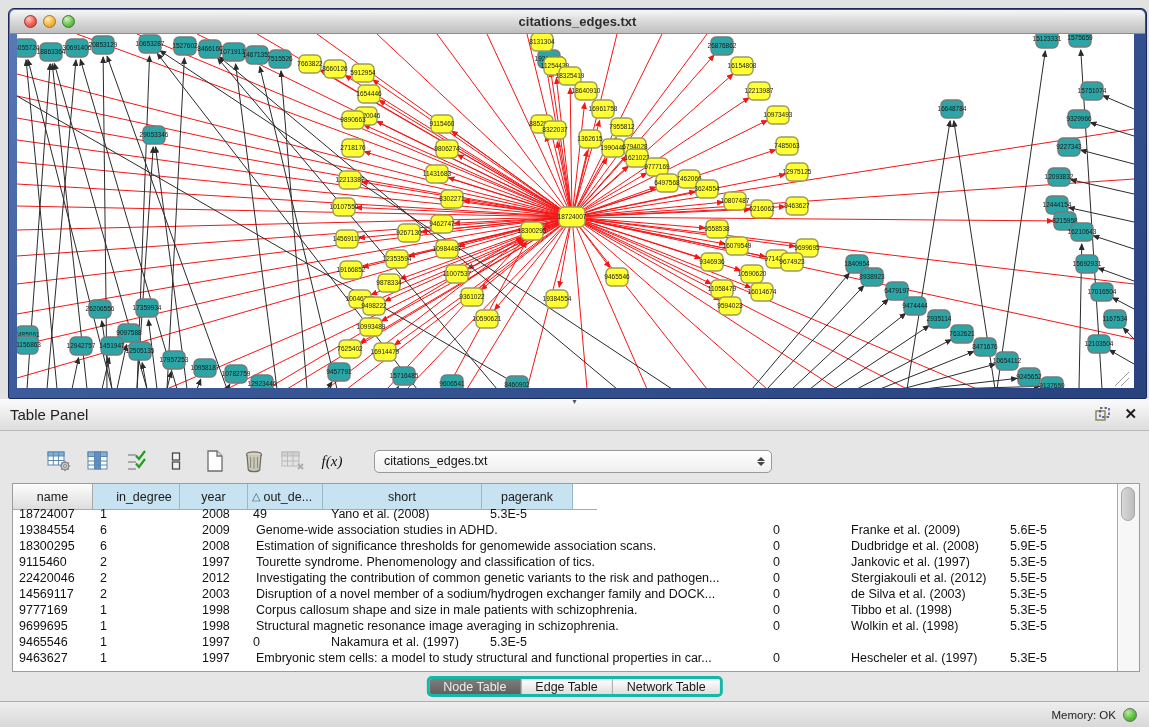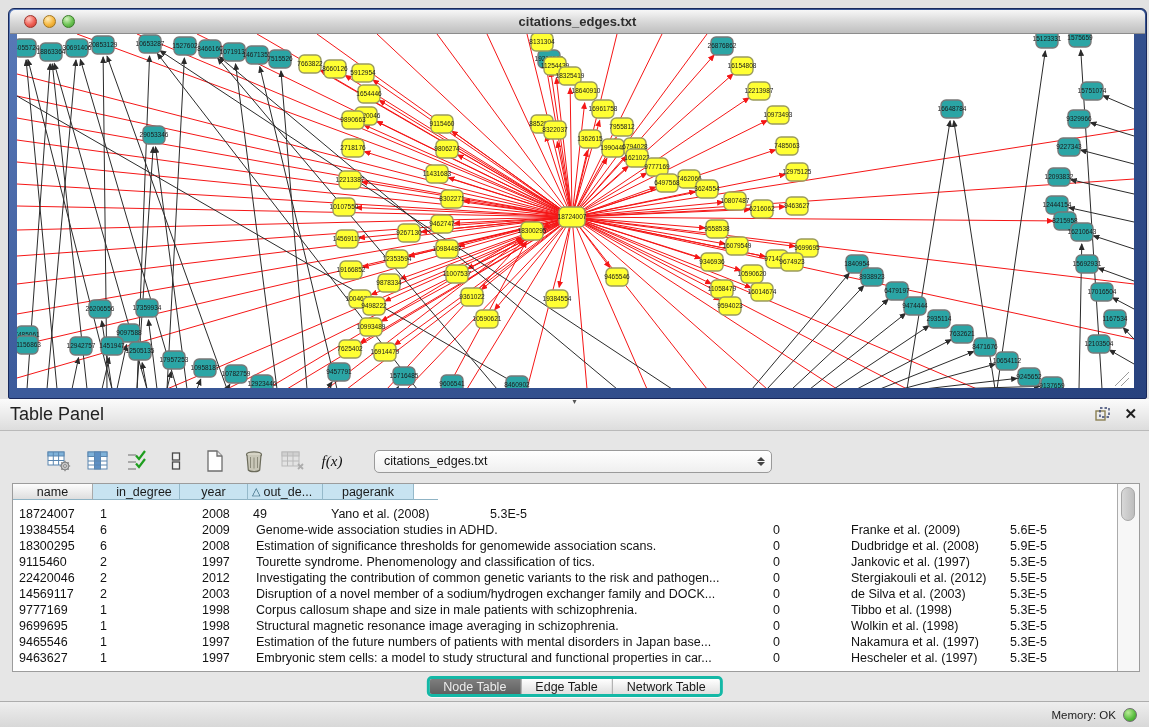--- a/index.html
+++ b/index.html
@@ -23,21 +23,21 @@
   .graph-canvas { position:absolute; left:8px; top:25px; width:1117px; height:354px;
     background:#FFFFFF; overflow:hidden; }
   .graph-canvas svg { display:block; }
 
   
   .table-panel { position:absolute; left:0; top:399px; width:1149px; height:328px;
     background:#E6E6E6; }
   .panel-header { position:relative; height:32px;
     background:linear-gradient(#FBFBFB,#DDDDDD); border-bottom:1px solid #BABABA;
     display:flex; align-items:center; }
-  .panel-title { font-size:18px; color:#222; padding-left:10px; }
+  .panel-title { font-size:15px; color:#222; padding-left:10px; }
   .panel-notch { position:absolute; left:50%; top:-2px; transform:translateX(-50%);
     font-size:8px; color:#555; }
   .panel-header-icons { position:absolute; right:12px; top:6px; display:flex; gap:14px; align-items:center; }
   .float-icon svg { display:block; }
   .close-icon { font-size:15px; font-weight:bold; color:#1E1E1E; line-height:18px; }
 
   .toolbar { position:absolute; left:0; top:44px; height:36px; display:flex;
     align-items:center; padding-left:46px; gap:13px; }
   .tb-icon { width:26px; height:24px; display:flex; align-items:center; justify-content:center; }
   .fx { font-family:"Liberation Serif",serif; font-style:italic; font-size:15px; color:#111; }
@@ -47,21 +47,21 @@
   .combo-label { flex:1; overflow:hidden; white-space:nowrap; }
   .combo-arrows { display:flex; flex-direction:column; gap:1px; align-items:center; }
   .combo-arrows i { display:block; width:0; height:0; border-left:4px solid transparent; border-right:4px solid transparent; }
   .combo-arrows .up { border-bottom:4px solid #444; }
   .combo-arrows .down { border-top:4px solid #444; }
 
   
   .table-card { position:absolute; left:12px; top:84px; width:1128px; height:189px;
     background:#FFFFFF; border:1px solid #9C9C9C; overflow:hidden; }
   .thead { display:flex; height:22px; }
-  .th { height:16px; font-size:12.5px; color:#1A1A1A; display:flex; align-items:center;
+  .th { height:26px; font-size:12.5px; color:#1A1A1A; display:flex; align-items:center;
     justify-content:center; background:#C7E3F1; border-right:1px solid #95B9CA;
     border-bottom:1px solid #8FB3C4; overflow:hidden; white-space:nowrap; }
   .th.name-col { background:linear-gradient(#FDFDFD,#DEDEDE); border-right:1px solid #A9A9A9; }
   .th.sorted { justify-content:flex-start; padding-left:4px; }
   .sort-tri { color:#2B5E77; font-size:11px; margin-right:3px; }
   .tbody { position:relative; }
   .tr { display:flex; height:16px; }
   .td { font-size:12.5px; color:#121212; white-space:nowrap; overflow:hidden; height:16px; line-height:16px; }
   .c0{width:80px; padding-left:6px;} .c1{width:87px; padding-left:7px;}
   .c2{width:68px; padding-left:22px;} .c3{width:520px; padding-left:8px;}
@@ -868,20 +868,23 @@
           <div class="th c1">
             <span>in_degree</span>
           </div>
           <div class="th c2">
             <span>year</span>
           </div>
           <div class="th c4 sorted">
             <span class="sort-tri">△</span>
             <span>out_de...</span>
           </div>
+          <div class="th c5">
+            <span>short</span>
+          </div>
           <div class="th c6">
             <span>pagerank</span>
           </div>
           <div class="th filler" style="background: rgb(255, 255, 255); border-right: none;"></div>
         </div>
       <div class="tbody" id="tbody">
           <div class="tr">
             <div class="td c0">18724007</div>
             <div class="td c1">1</div>
             <div class="td c2">2008</div>
@@ -949,21 +952,20 @@
             <div class="td c2">1998</div>
             <div class="td c3">Structural magnetic resonance image averaging in schizophrenia.</div>
             <div class="td c4">0</div>
             <div class="td c5">Wolkin et al. (1998)</div>
             <div class="td c6">5.3E-5</div>
           </div>
           <div class="tr">
             <div class="td c0">9465546</div>
             <div class="td c1">1</div>
             <div class="td c2">1997</div>
-            <div class="td c3">Estimation of the future numbers of patients with mental disorders in Japan base...</div>
             <div class="td c4">0</div>
             <div class="td c5">Nakamura et al. (1997)</div>
             <div class="td c6">5.3E-5</div>
           </div>
           <div class="tr">
             <div class="td c0">9463627</div>
             <div class="td c1">1</div>
             <div class="td c2">1997</div>
             <div class="td c3">Embryonic stem cells: a model to study structural and functional properties in car...</div>
             <div class="td c4">0</div>

